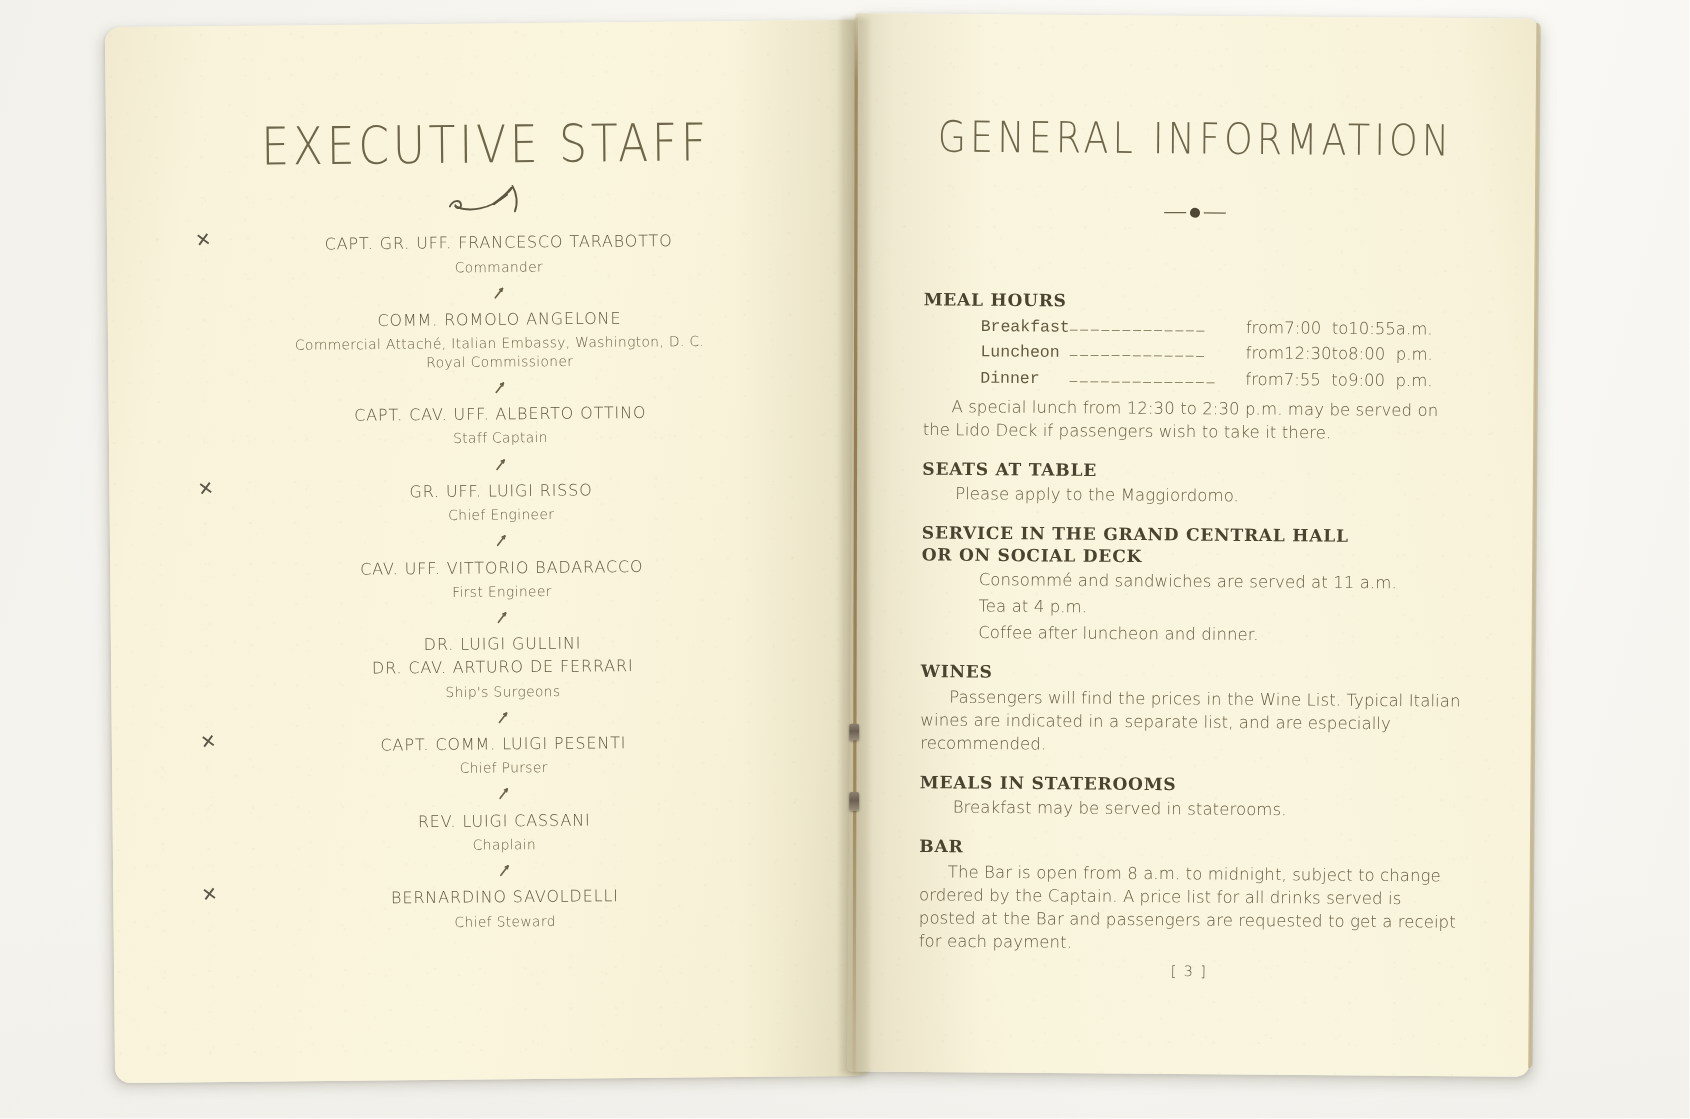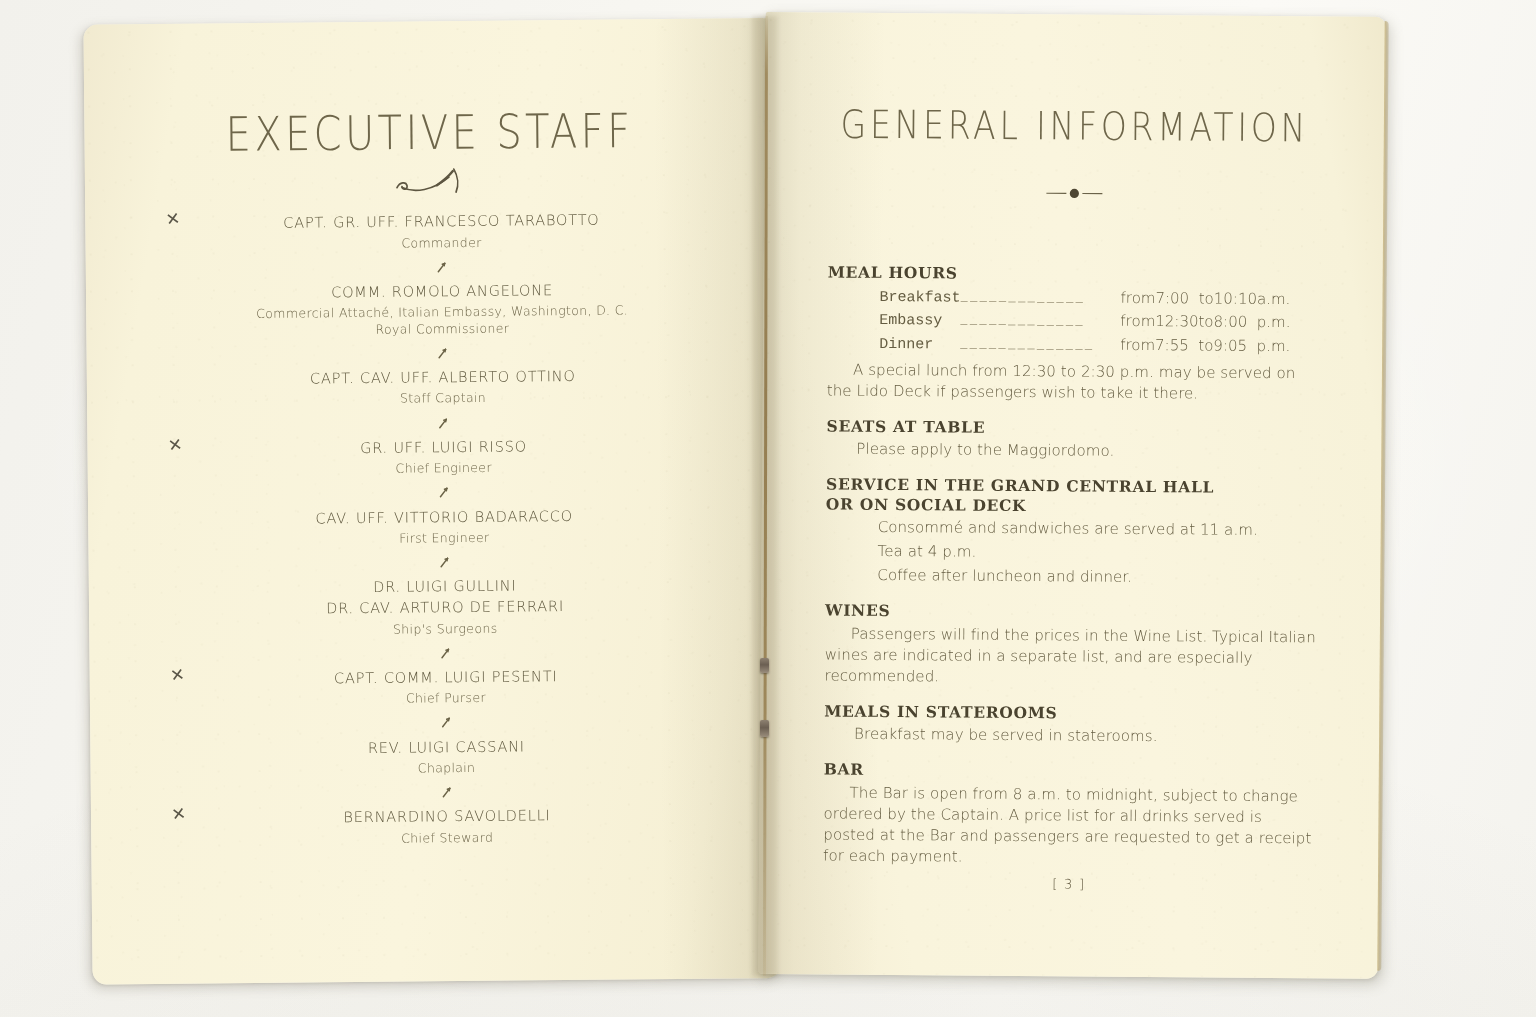--- a/index.html
+++ b/index.html
@@ -23,21 +23,21 @@
     inset: 0;
     background:
       radial-gradient(ellipse 70% 60% at 50% 45%, rgba(255,255,255,0.55) 0%, rgba(255,255,255,0) 70%),
       radial-gradient(ellipse 120% 90% at 50% 120%, rgba(120,118,105,0.10) 0%, rgba(255,255,255,0) 60%);
     pointer-events: none;
   }
 
   
   .spread {
     position: absolute;
-    left: 0; top: 0;
+    left: 12px; top: 0;
     width: 1260px; height: 1017px;
   }
 
   .leaf {
     position: absolute;
     background: #f7f2d8;
     box-sizing: border-box;
   }
 
   
@@ -272,21 +272,21 @@
     margin-top: 3px;
     margin-left: 52px;
     border-collapse: collapse;
     font-family: "DejaVu Sans", sans-serif;
     font-weight: 300;
     font-size: 15px;
     color: #645c41;
   }
   .meal-table td { padding: 0 0 1px 0; line-height: 1.38; white-space: nowrap; vertical-align: baseline; }
   .mt-meal  { padding-right: 6px; font-family: Liberation Mono, monospace; }
-  .mt-lead  { width: 160px; }
+  .mt-lead  { width: 160px; font-family: Liberation Serif, serif; }
   .mt-lead span {
     display: block;
     overflow: hidden;
     white-space: nowrap;
     letter-spacing: 2.6px;
     color: #6f6749;
     font-size: 14px;
     transform: translateY(-3px);
   }
   .mt-from  { padding: 0 8px 0 10px; margin-top: 40px; }
@@ -440,43 +440,43 @@
             <table class="meal-table">
               <tbody>
                 <tr>
                   <td class="mt-meal">Breakfast</td>
                   <td class="mt-lead">
                     <span>_____________</span>
                   </td>
                   <td class="mt-from">from</td>
                   <td class="mt-t1">7:00</td>
                   <td class="mt-to">to</td>
-                  <td class="mt-t2">10:10</td>
+                  <td class="mt-t2">10:55</td>
                   <td class="mt-ampm">a.m.</td>
                 </tr>
                 <tr>
-                  <td class="mt-meal">Embassy</td>
+                  <td class="mt-meal">Luncheon</td>
                   <td class="mt-lead">
                     <span>_____________</span>
                   </td>
                   <td class="mt-from">from</td>
                   <td class="mt-t1">12:30</td>
                   <td class="mt-to">to</td>
                   <td class="mt-t2">8:00</td>
                   <td class="mt-ampm">p.m.</td>
                 </tr>
                 <tr>
                   <td class="mt-meal">Dinner</td>
                   <td class="mt-lead">
                     <span>______________</span>
                   </td>
                   <td class="mt-from">from</td>
                   <td class="mt-t1">7:55</td>
                   <td class="mt-to">to</td>
-                  <td class="mt-t2">9:05</td>
+                  <td class="mt-t2">9:00</td>
                   <td class="mt-ampm">p.m.</td>
                 </tr>
               </tbody>
             </table>
             <div class="body-par">A special lunch from 12:30 to 2:30 p.m. may be served on the Lido Deck if passengers wish to take it there.</div>
             <div class="sec-head">SEATS AT TABLE</div>
             <div class="body-line indent-1 after-head">Please apply to the Maggiordomo.</div>
             <div class="sec-head">SERVICE IN THE GRAND CENTRAL HALL</div>
             <div class="sec-head" style="margin-top: 0px;">OR ON SOCIAL DECK</div>
             <div class="body-line indent-2 after-head">Consommé and sandwiches are served at 11 a.m.</div>

